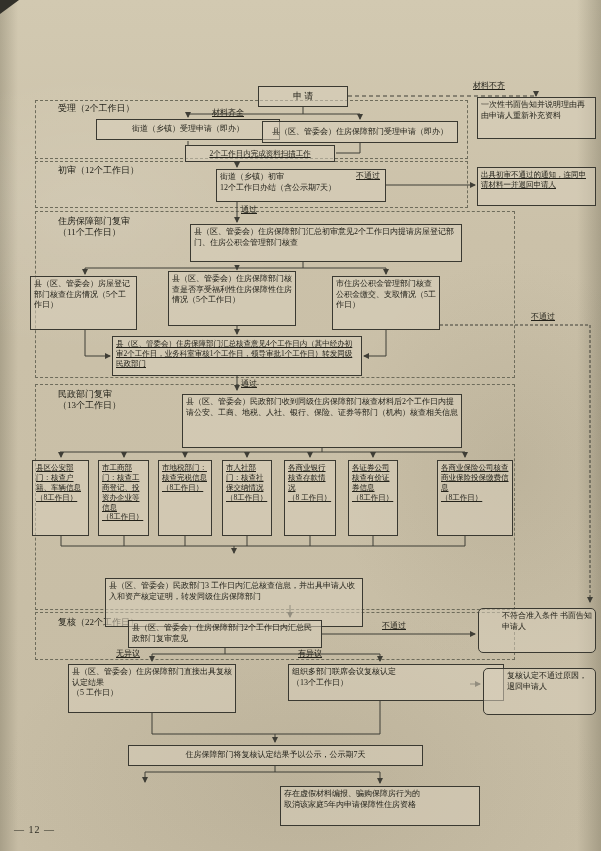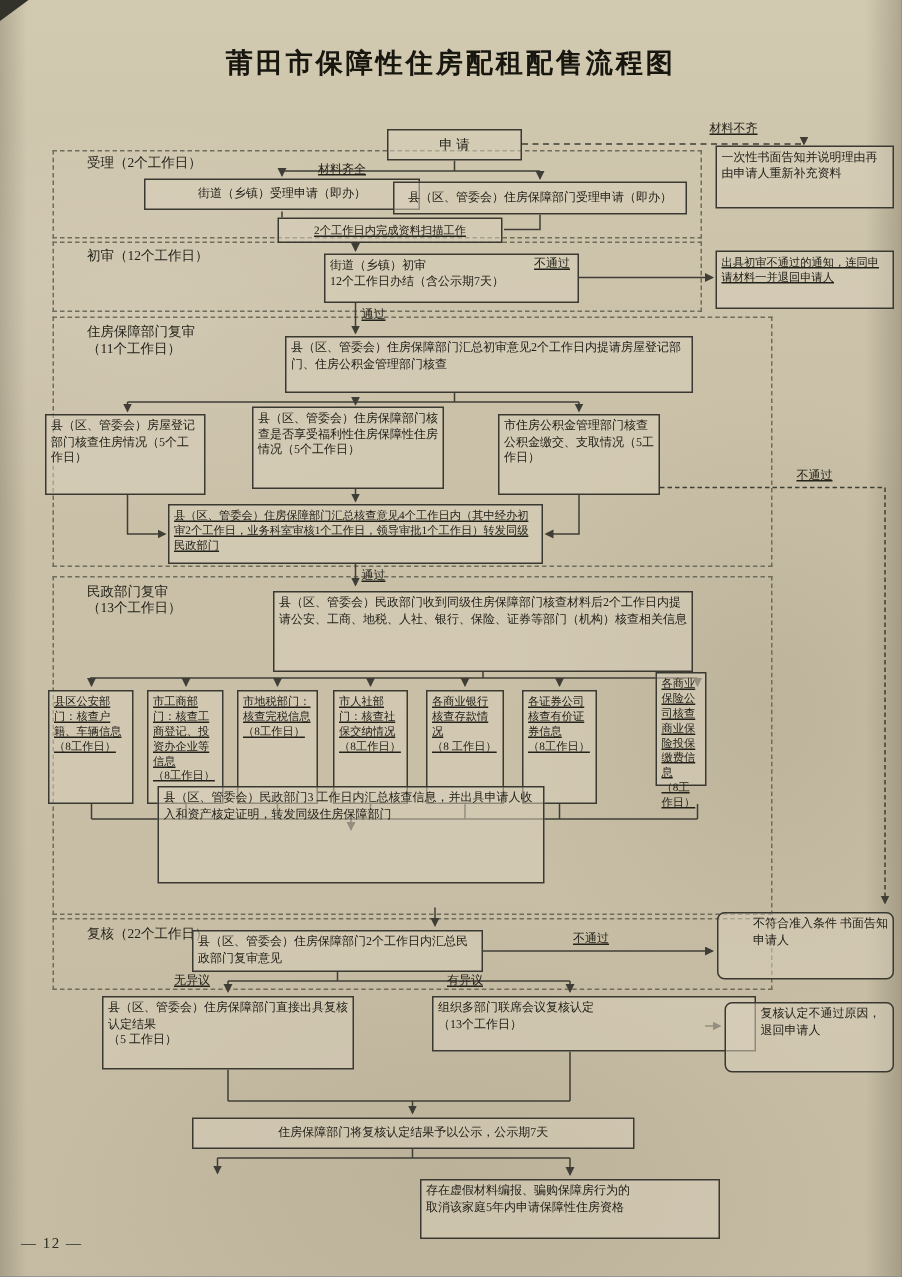--- a/index.html
+++ b/index.html
@@ -91,21 +91,20 @@
       <path d="M380 654 V661" marker-end="url(#ah)"></path>
       <path d="M470 684 H480" marker-end="url(#ah)"></path>
       <path d="M152 713 V734 M380 701 V734 M152 734 H380"></path>
       <path d="M275 734 V742" marker-end="url(#ah)"></path>
       <path d="M275 766 V772 M145 772 H380"></path>
       <path d="M145 772 V782" marker-end="url(#ah)"></path>
       <path d="M380 772 V783" marker-end="url(#ah)"></path>
     </g>
   </svg>
 
-  <h1 class="title">莆田市保障性住房配租配售流程图</h1>
 
   <div class="node c" style="left:258px;top:86px;width:90px;height:21px;font-size:9px">申 请</div>
   <div class="node c" style="left:96px;top:119px;width:184px;height:21px">街道（乡镇）受理申请（即办）</div>
   <div class="node" style="left:477px;top:97px;width:119px;height:42px">一次性书面告知并说明理由再由申请人重新补充资料</div>
   <div class="node c" style="left:262px;top:121px;width:196px;height:22px">县（区、管委会）住房保障部门受理申请（即办）</div>
   <div class="node c s" style="left:185px;top:145px;width:150px;height:17px">2个工作日内完成资料扫描工作</div>
   <div class="node" style="left:216px;top:169px;width:170px;height:33px">街道（乡镇）初审
 12个工作日办结（含公示期7天）</div>
   <div class="node s" style="left:477px;top:167px;width:119px;height:39px">出具初审不通过的通知，连同申请材料一并退回申请人</div>
   <div class="node" style="left:190px;top:224px;width:272px;height:38px">县（区、管委会）住房保障部门汇总初审意见2个工作日内提请房屋登记部门、住房公积金管理部门核查</div>
@@ -119,23 +118,23 @@
   <div class="node s" style="left:98px;top:460px;width:51px;height:76px">市工商部门：核查工商登记、投资办企业等信息
 （8工作日）</div>
   <div class="node s" style="left:158px;top:460px;width:54px;height:76px">市地税部门：核查完税信息
 （8工作日）</div>
   <div class="node s" style="left:222px;top:460px;width:50px;height:76px">市人社部门：核查社保交纳情况
 （8工作日）</div>
   <div class="node s" style="left:284px;top:460px;width:52px;height:76px">各商业银行核查存款情况
 （8 工作日）</div>
   <div class="node s" style="left:348px;top:460px;width:50px;height:76px">各证券公司核查有价证券信息
 （8工作日）</div>
-  <div class="node s" style="left:437px;top:448px;width:34px;height:76px">各商业保险公司核查商业保险投保缴费信息
+  <div class="node s" style="left:437px;top:460px;width:76px;height:76px">各商业保险公司核查商业保险投保缴费信息
 （8工作日）</div>
-  <div class="node" style="left:105px;top:524px;width:258px;height:65px">县（区、管委会）民政部门3 工作日内汇总核查信息，并出具申请人收入和资产核定证明，转发同级住房保障部门</div>
+  <div class="node" style="left:105px;top:578px;width:258px;height:49px">县（区、管委会）民政部门3 工作日内汇总核查信息，并出具申请人收入和资产核定证明，转发同级住房保障部门</div>
   <div class="node" style="left:128px;top:620px;width:194px;height:28px">县（区、管委会）住房保障部门2个工作日内汇总民政部门复审意见</div>
   <div class="node r" style="left:478px;top:608px;width:118px;height:45px">不符合准入条件 书面告知申请人</div>
   <div class="node" style="left:68px;top:664px;width:168px;height:49px">县（区、管委会）住房保障部门直接出具复核认定结果
 （5 工作日）</div>
   <div class="node" style="left:288px;top:664px;width:216px;height:37px">组织多部门联席会议复核认定
 （13个工作日）</div>
   <div class="node r" style="left:483px;top:668px;width:113px;height:47px">复核认定不通过原因，退回申请人</div>
   <div class="node c" style="left:128px;top:745px;width:295px;height:21px">住房保障部门将复核认定结果予以公示，公示期7天</div>
   <div class="node" style="left:280px;top:786px;width:200px;height:40px">存在虚假材料编报、骗购保障房行为的
 取消该家庭5年内申请保障性住房资格</div>

